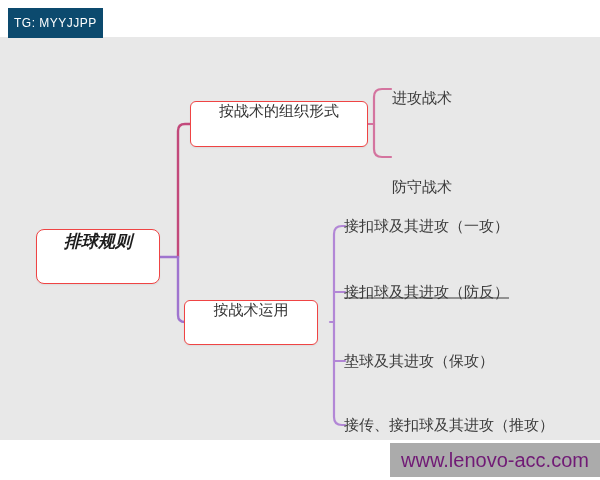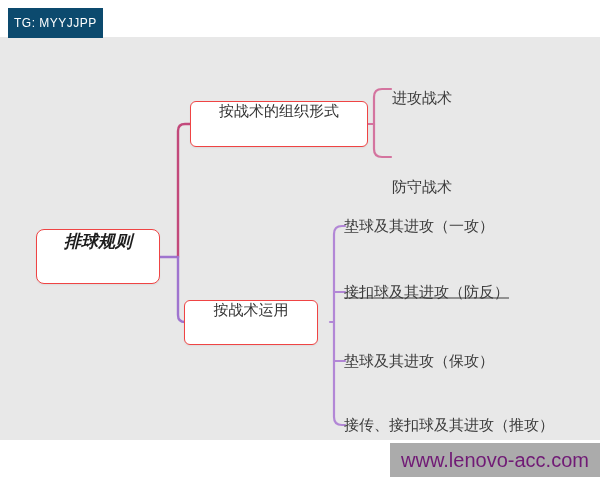--- a/index.html
+++ b/index.html
@@ -78,20 +78,20 @@
   <span>按战术的组织形式</span>
 </div>
 
 <div class="node b2">
   <span>按战术运用</span>
 </div>
 
 <span class="leaf l1a">进攻战术</span>
 <span class="leaf l1b">防守战术</span>
 
-<span class="leaf l2a">垫球及其进攻（一攻）</span>
+<span class="leaf l2a">接扣球及其进攻（一攻）</span>
 <span class="leaf l2b">接扣球及其进攻（防反）</span>
 <span class="leaf l2c">垫球及其进攻（保攻）</span>
 <span class="leaf l2d">接传、接扣球及其进攻（推攻）</span>
 
 <div class="wm-top">TG: MYYJJPP</div>
 
 <div class="wm-bottom">www.lenovo-acc.com</div>
 
 </body></html>

